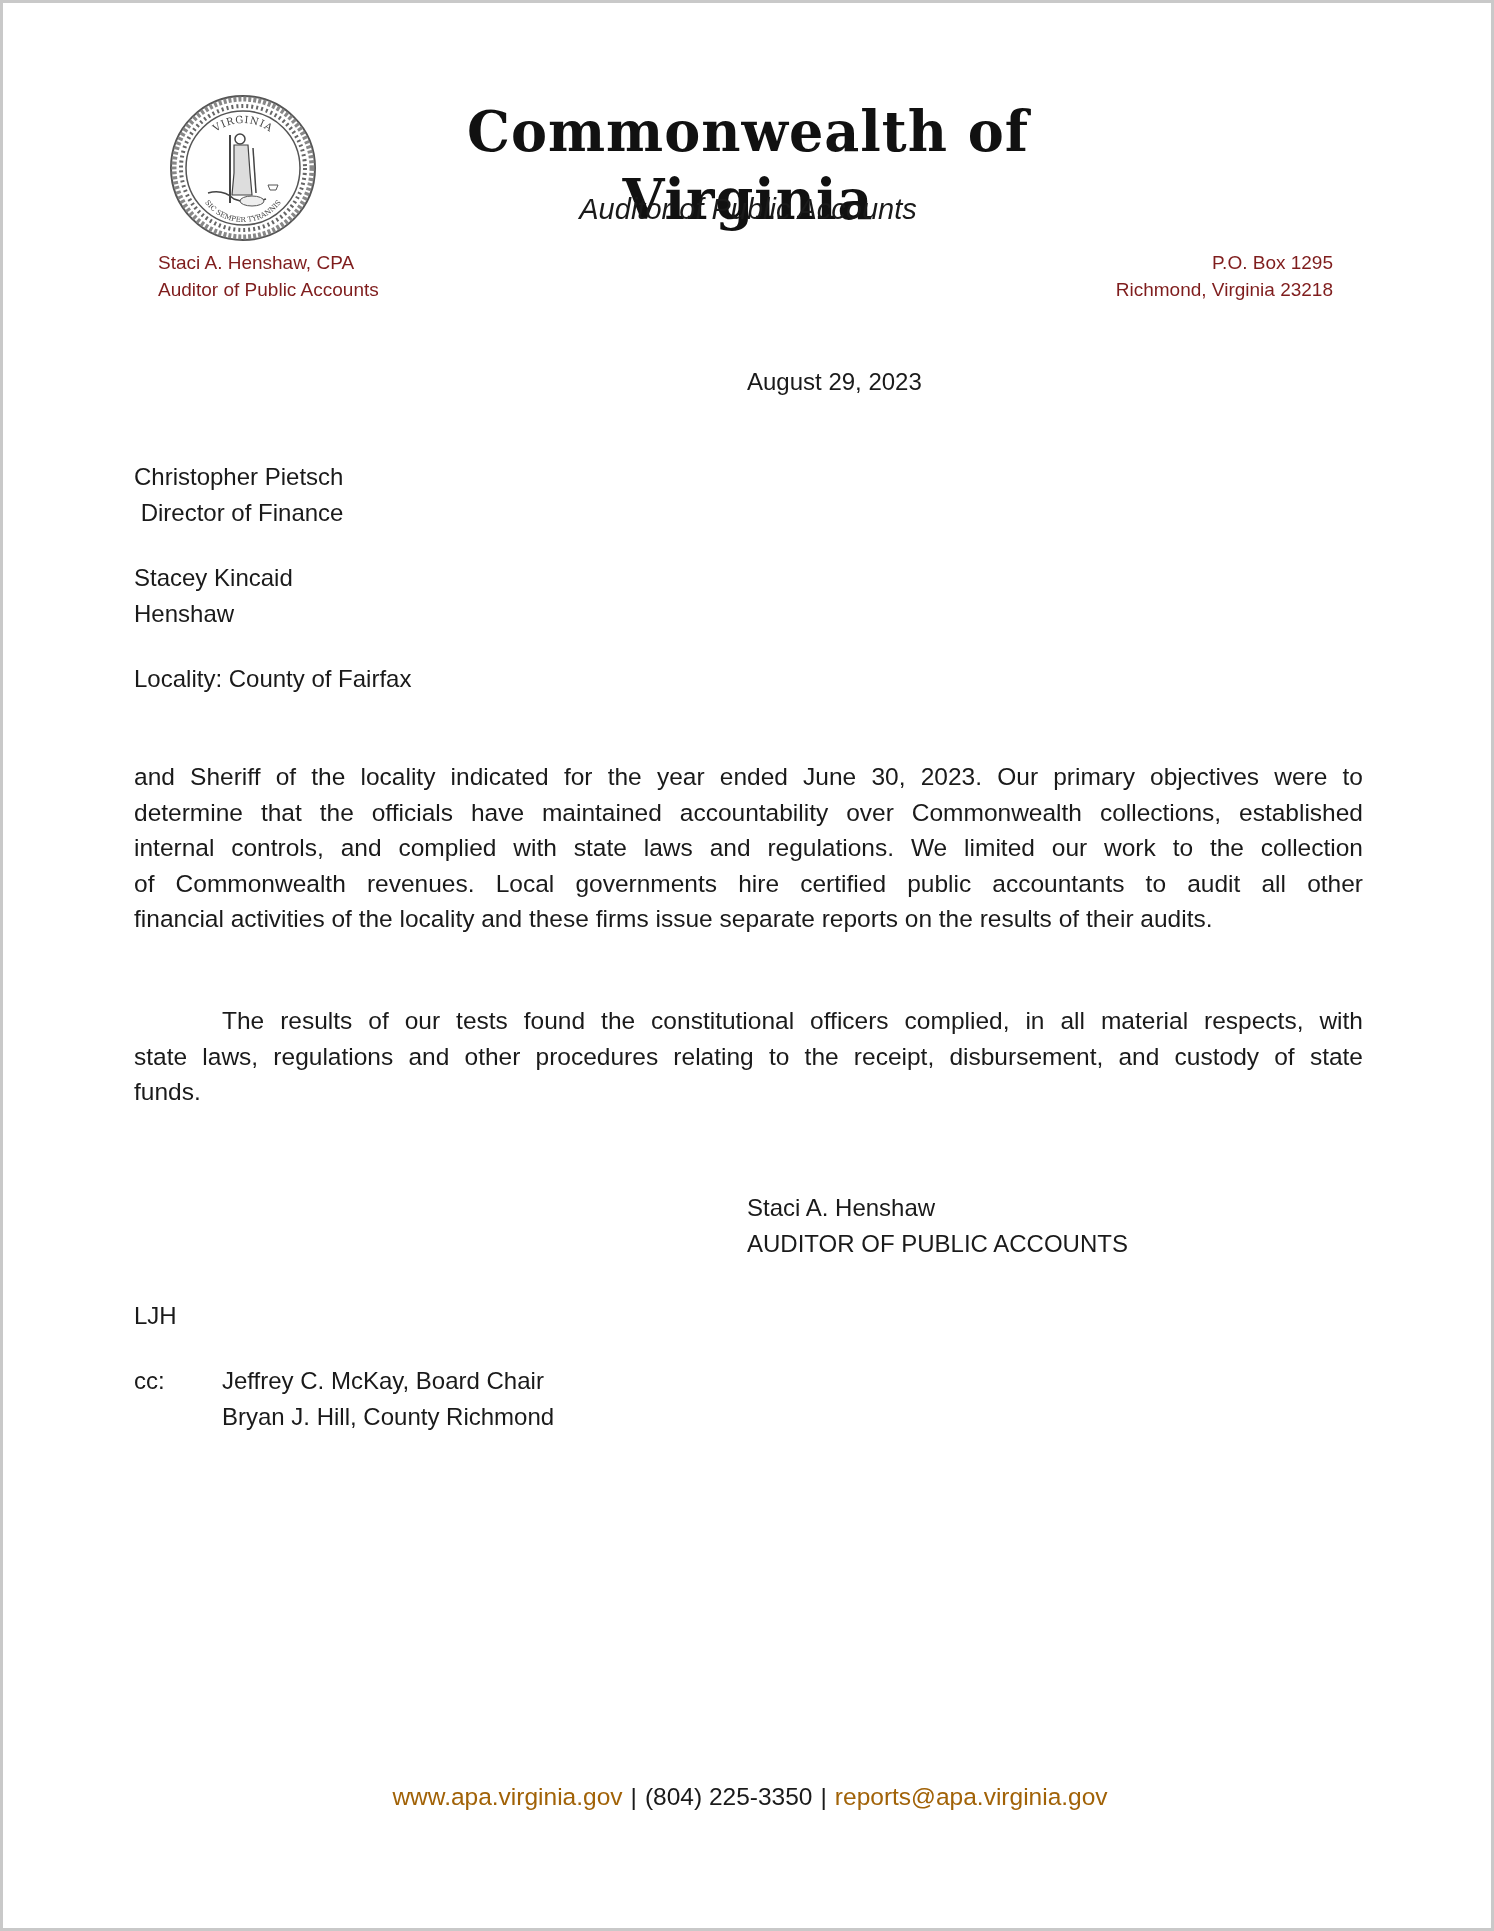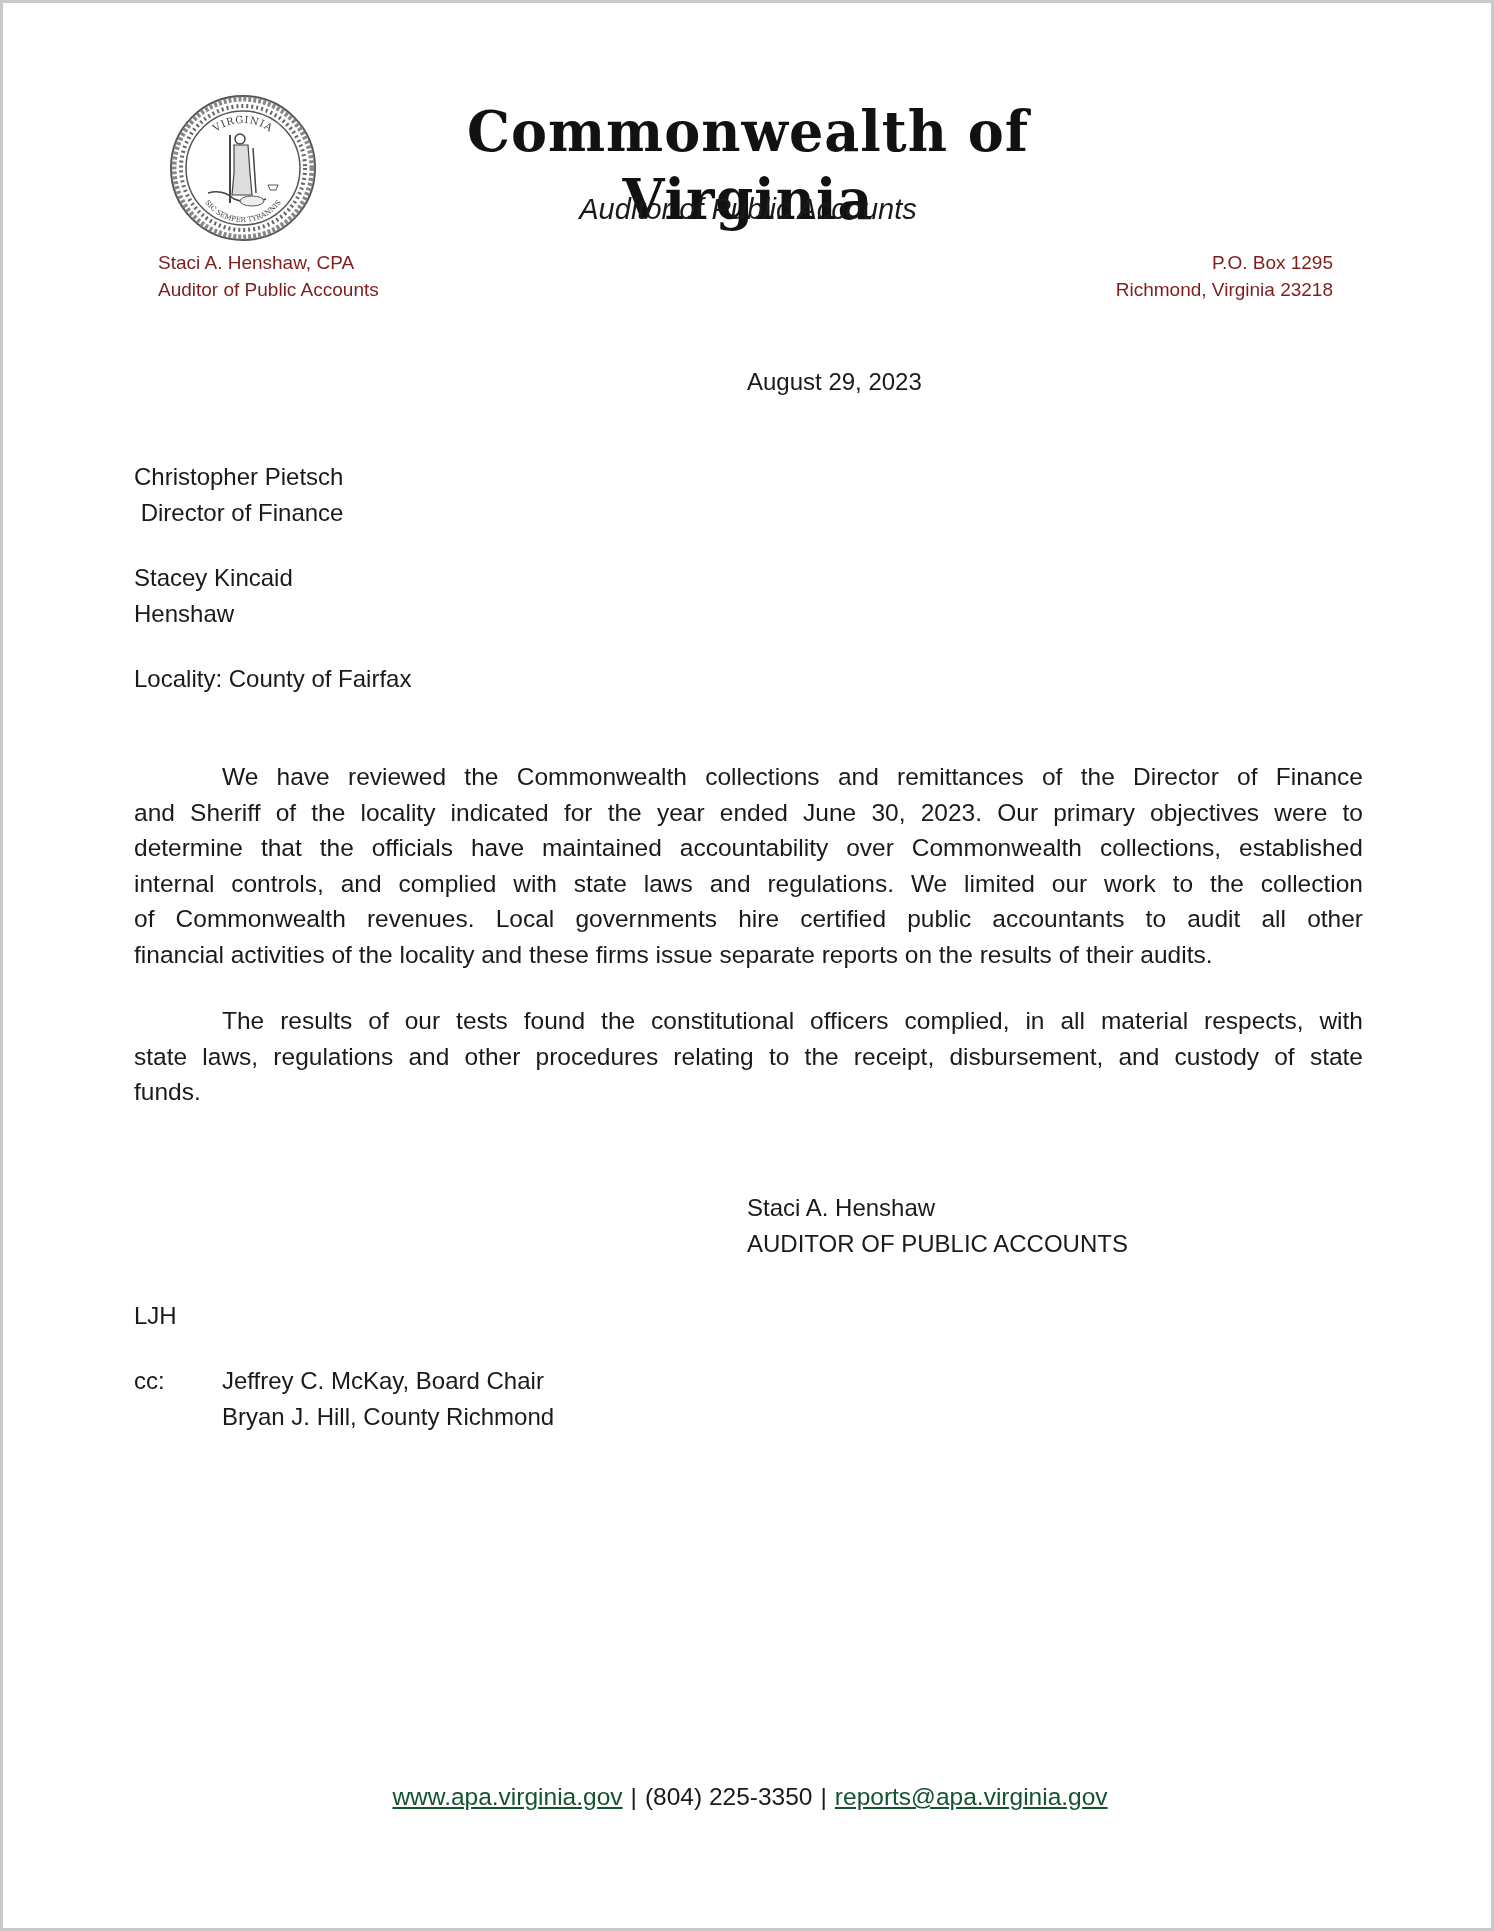--- a/index.html
+++ b/index.html
@@ -14,21 +14,21 @@
            font-size: 54px; letter-spacing: 1px; color: #111; transform: scaleY(1.05); }
   .subtitle { position: absolute; left: 400px; top: 190px; width: 690px; text-align: center;
               font-style: italic; font-size: 29px; color: #1a1a1a; }
   .small { font-size: 19px; line-height: 27px; color: #7f1d1d; }
   .body-text { font-size: 24px; line-height: 36px; }
   .para { position: absolute; left: 134px; width: 1226px; font-size: 24.5px; line-height: 35.6px; }
   .line { display: block; text-align: justify; text-align-last: justify; white-space: nowrap; }
   .line.last { text-align-last: left; }
   .line.indent { padding-left: 88px; }
   .footer { position: absolute; left: 0; top: 1780px; width: 1494px; text-align: center; font-size: 24.5px; }
-  .footer a { color: #14532d; text-decoration: underline; }
+  .footer a { color: #a16207; }
   .sep { padding: 0 8px; }
 </style>
 </head>
 <body>
 
 <div class="page">
 
   <svg class="seal" viewBox="0 0 150 150">
     <defs>
       <path id="arcTop" d="M 30 75 A 45 45 0 0 1 120 75"></path>
@@ -75,21 +75,20 @@
   </div>
 
   <div class="abs body-text" style="left:131px; top:557px;">
     <div>Stacey Kincaid</div>
     <div>Henshaw</div>
   </div>
 
   <div class="abs body-text" style="left:131px; top:658px;">Locality: County of Fairfax</div>
 
   <div class="para" style="top:756px; left:131px; width:1229px;">
-    <span class="line indent">We have reviewed the Commonwealth collections and remittances of the Director of Finance</span>
     <span class="line">and Sheriff of the locality indicated for the year ended June 30, 2023.  Our primary objectives were to</span>
     <span class="line">determine that the officials have maintained accountability over Commonwealth collections, established</span>
     <span class="line">internal controls, and complied with state laws and regulations.  We limited our work to the collection</span>
     <span class="line">of Commonwealth revenues. Local governments hire certified public accountants to audit all other</span>
     <span class="line last">financial activities of the locality and these firms issue separate reports on the results of their audits.</span>
   </div>
 
   <div class="para" style="top:1000px; left:131px; width:1229px;">
     <span class="line indent">The results of our tests found the constitutional officers complied, in all material respects, with</span>
     <span class="line">state laws, regulations and other procedures relating to the receipt, disbursement, and custody of state</span>

